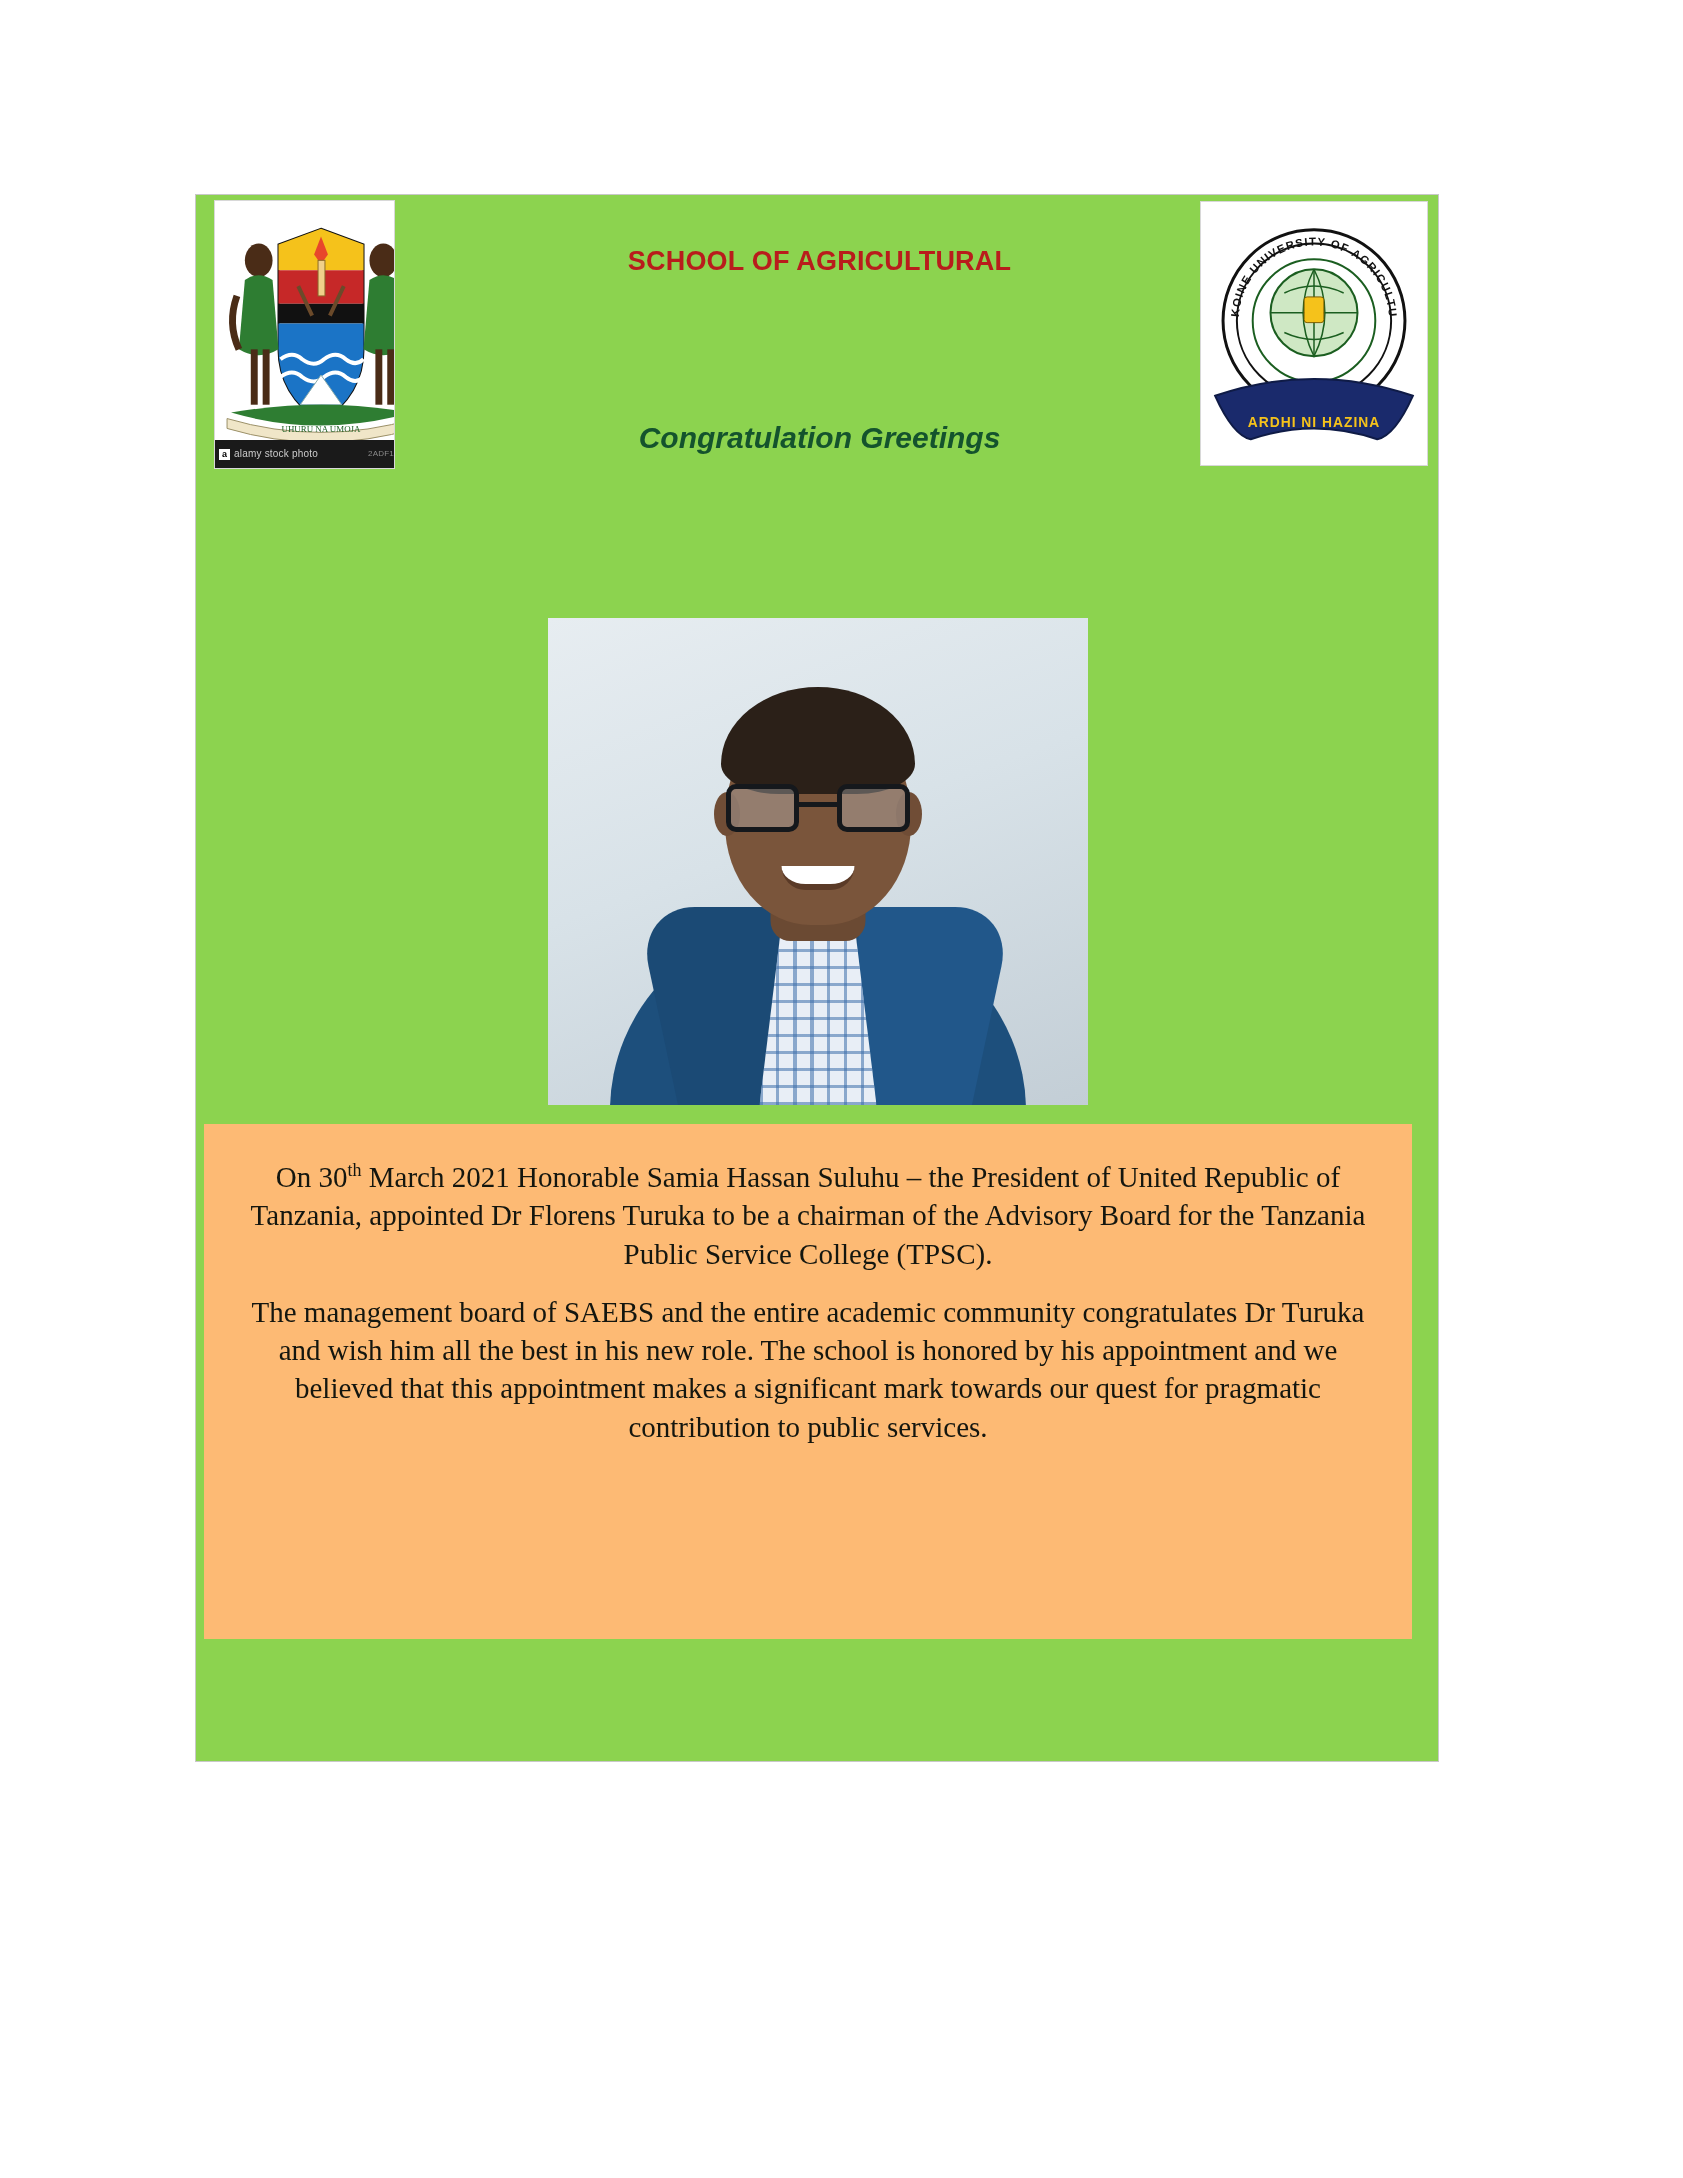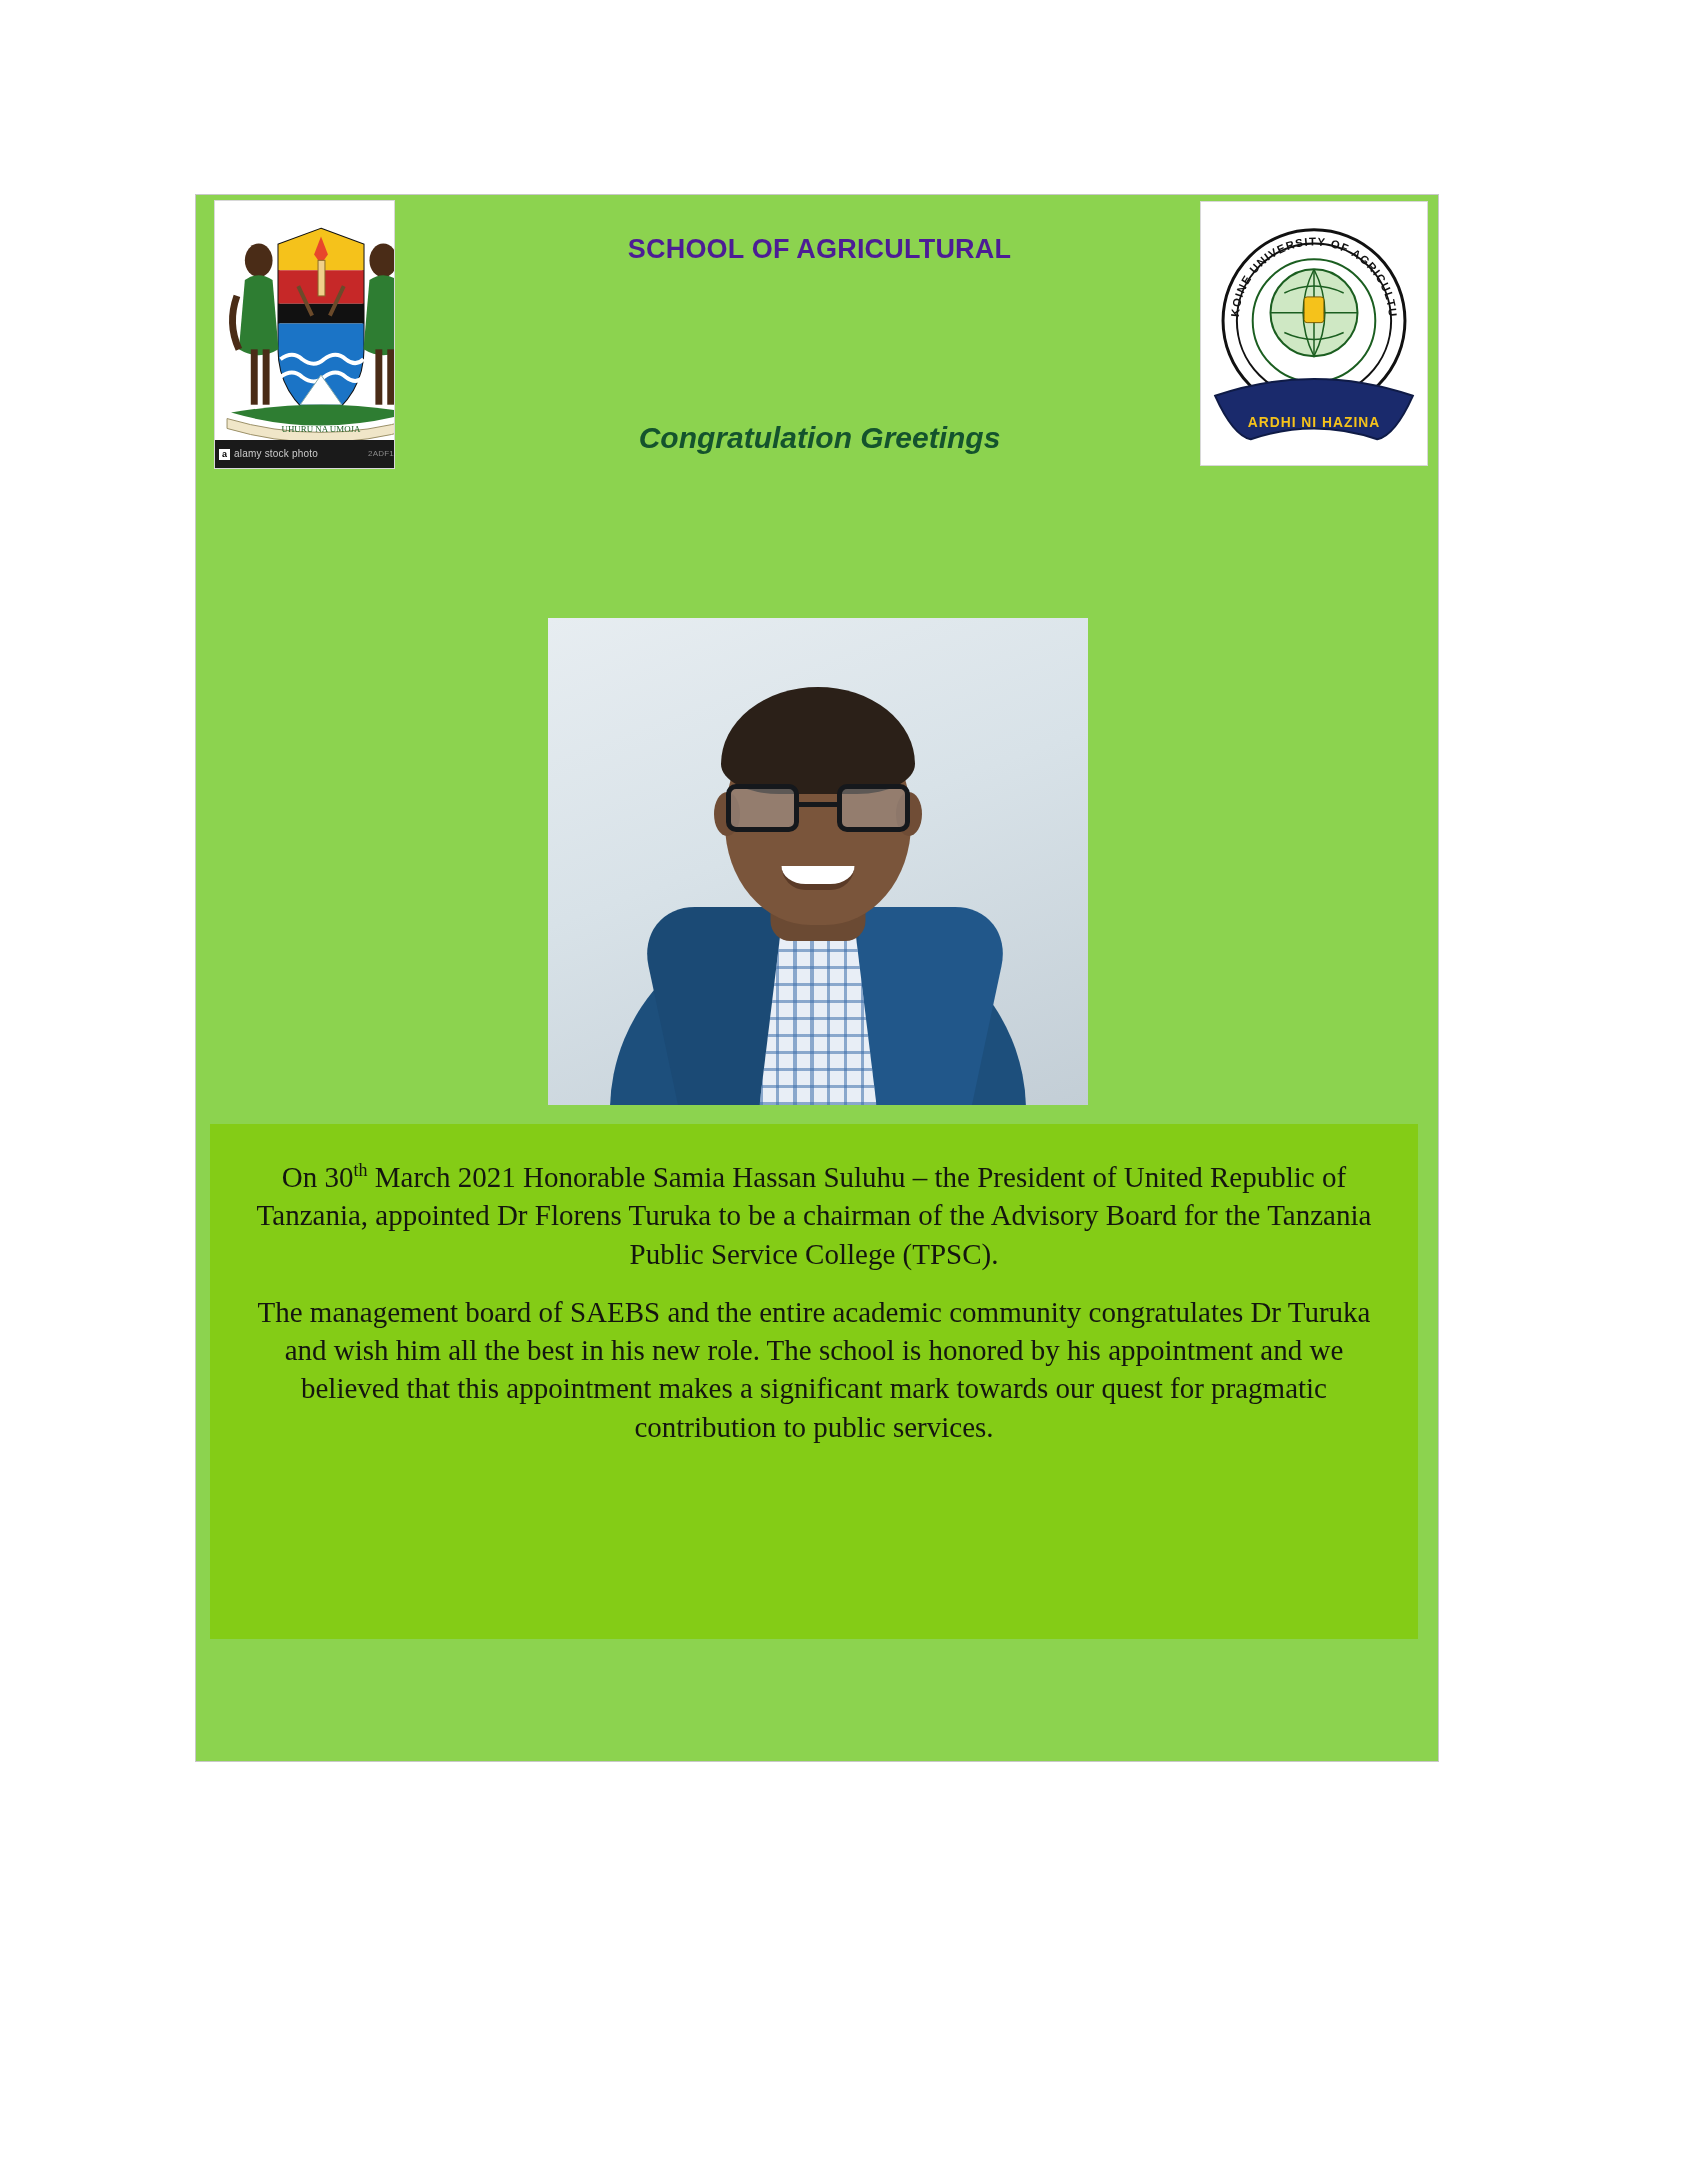--- a/index.html
+++ b/index.html
@@ -90,26 +90,26 @@
     height: 265px;
     background: #ffffff;
     border: 1px solid #d8d8d8;
     box-sizing: border-box;
     overflow: hidden;
   }
 
   .org-title {
     position: absolute;
     left: 297px;
-    top: 36px;
+    top: 48px;
     width: 653px;
     text-align: center;
     font-size: 27px;
     font-weight: bold;
-    color: #4c1d95;
+    color: #b91c1c;
     line-height: 1.38;
     letter-spacing: 0.2px;
   }
 
   .greeting {
     position: absolute;
     left: 297px;
     top: 226px;
     width: 653px;
     text-align: center;
@@ -251,25 +251,25 @@
     height: 24px;
     background: #ffffff;
     border-radius: 0 0 40px 40px;
     border-bottom: 6px solid #5a3a27;
     box-sizing: border-box;
   }
 
   
   .textblock {
     position: absolute;
-    left: 14px;
+    left: 8px;
     top: 929px;
     width: 1208px;
     height: 515px;
-    background: #84cc16;
+    background: #fdba74;
     padding: 34px 30px;
     box-sizing: border-box;
   }
   .textblock p {
     margin: 0;
     text-align: center;
     font-family: "Liberation Serif", serif;
     font-size: 29px;
     line-height: 1.32;
     color: #14160f;

